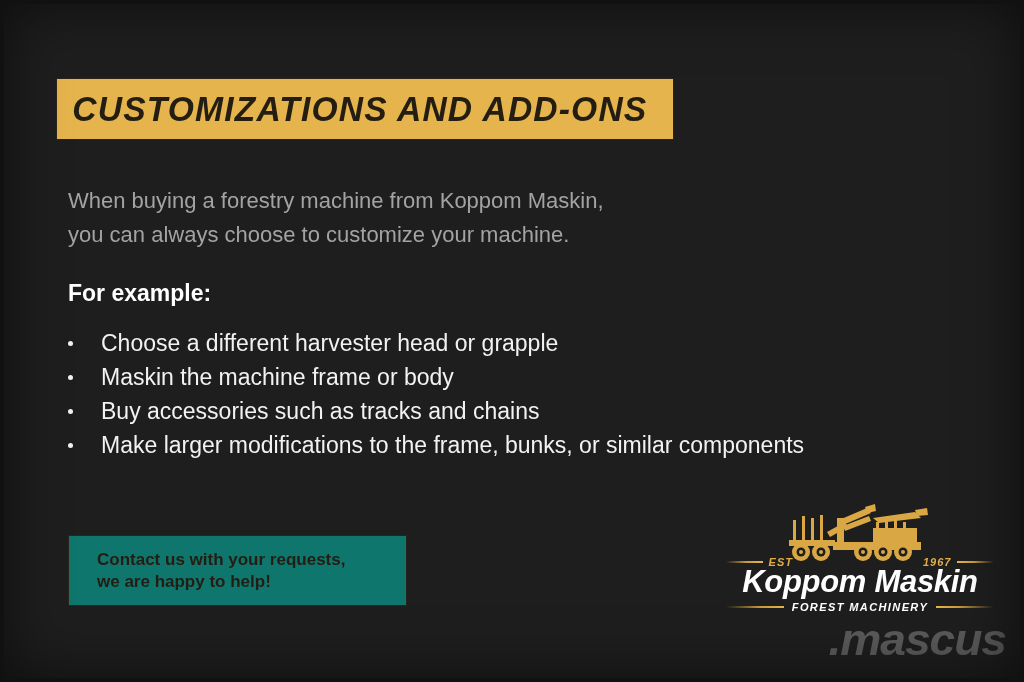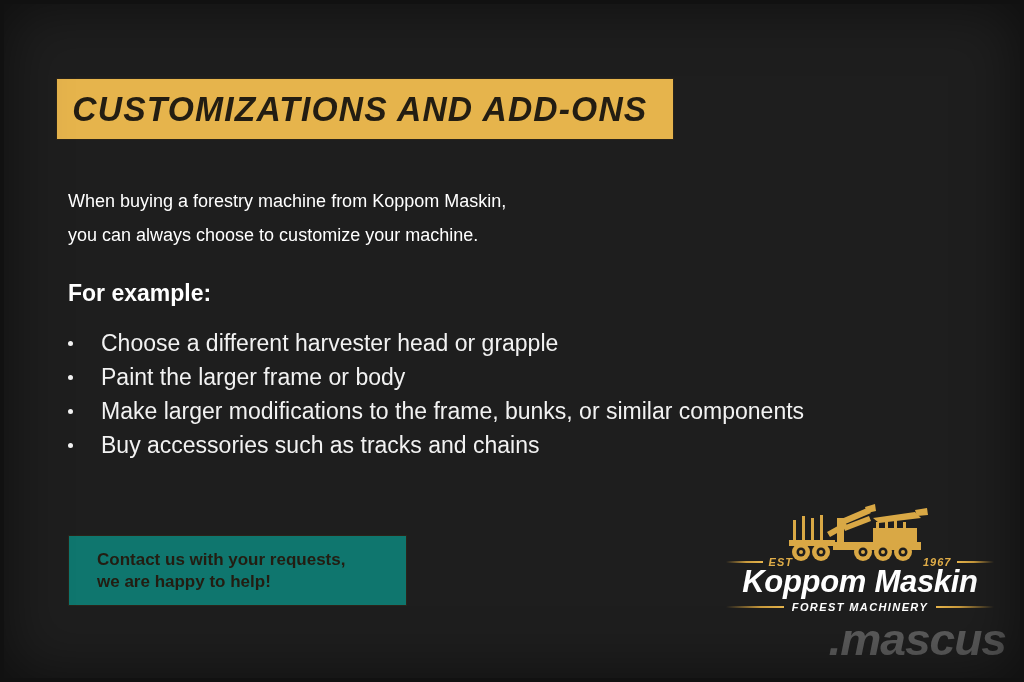--- a/index.html
+++ b/index.html
@@ -52,22 +52,22 @@
     transform-origin: left center;
     white-space: nowrap;
   }
 
   
   .intro {
     position: absolute;
     left: 64px;
     top: 180px;
     width: 700px;
-    color: #ffffff;
-    font-size: 18px;
+    color: #a3a3a3;
+    font-size: 22px;
     line-height: 34px;
     font-family: "Liberation Sans Narrow", "Liberation Sans", sans-serif;
   }
   .intro div { white-space: nowrap; }
 
   
   .for-example {
     position: absolute;
     left: 64px;
     top: 276px;
@@ -256,29 +256,29 @@
 
   <div class="for-example">For example:</div>
 
   <ul class="bullets">
     <li>
       <span class="dot"></span>
       <span>Choose a different harvester head or grapple</span>
     </li>
     <li>
       <span class="dot"></span>
-      <span>Paint the larger frame or body</span>
+      <span>Maskin the machine frame or body</span>
+    </li>
+    <li>
+      <span class="dot"></span>
+      <span>Buy accessories such as tracks and chains</span>
     </li>
     <li>
       <span class="dot"></span>
       <span>Make larger modifications to the frame, bunks, or similar components</span>
-    </li>
-    <li>
-      <span class="dot"></span>
-      <span>Buy accessories such as tracks and chains</span>
     </li>
   </ul>
 
   <div class="contact-box">
     <span>Contact us with your requests,</span>
     <span>we are happy to help!</span>
   </div>
 
   <div class="logo">
 

